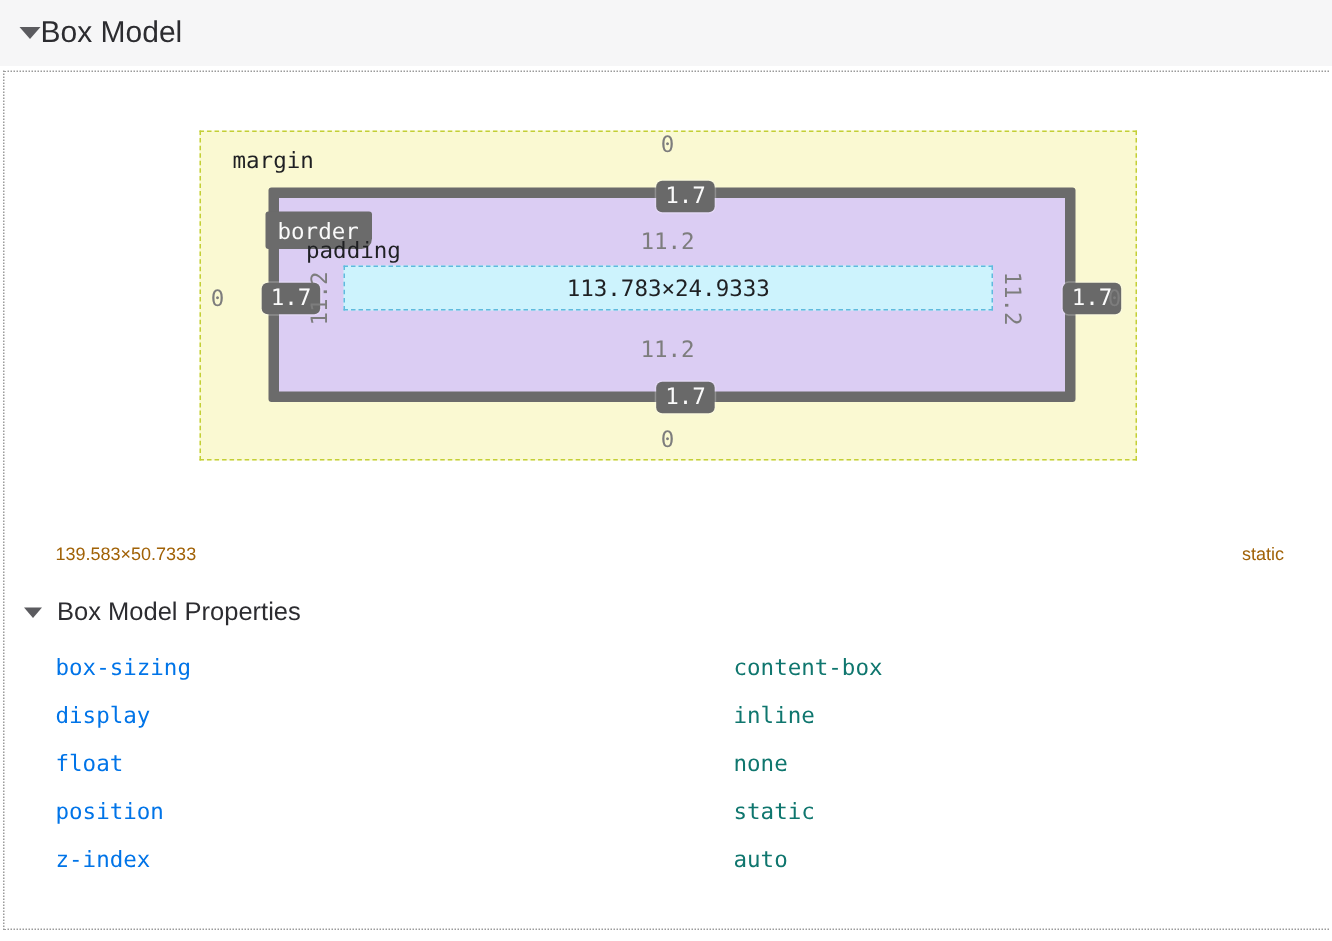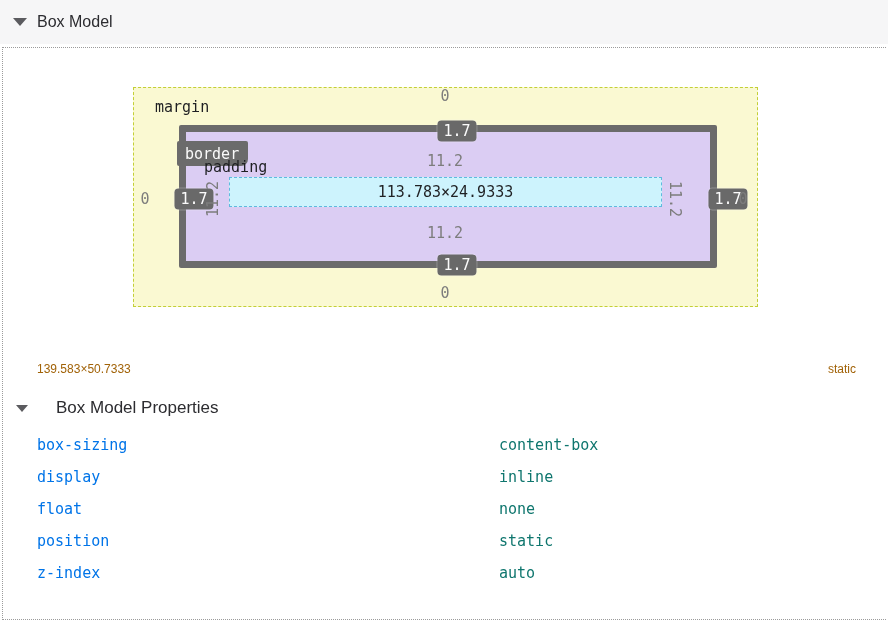--- a/index.html
+++ b/index.html
@@ -15,22 +15,21 @@
     padding-left: 13px;
   }
   .twisty {
     width: 0; height: 0;
     border-left: 7px solid transparent;
     border-right: 7px solid transparent;
     border-top: 8px solid #5b5b5f;
     display: inline-block;
   }
   .panel-header .title {
-    margin-left: 10px;
-    font-size: 16px;
+    font-size: 20px;
     color: #2c2c30;
   }
 
   
   .panel-body {
     position: relative;
     margin: 3px 0 0 2px;
     width: 884px;
     height: 573px;
     border-top: 1px dotted #9b9b9b;
@@ -112,34 +111,34 @@
   
   .bm-summary {
     position: absolute; left: 34px; right: 30px; top: 314px;
     display: flex; justify-content: space-between; align-items: center;
     font-size: 12px; color: #a16207;
   }
 
   
   .props-header {
     position: absolute; left: 13px; top: 350px;
-    display: flex; align-items: center; gap: 18px;
+    display: flex; align-items: center;
   }
   .props-header .twisty {
     border-left-width: 6px; border-right-width: 6px; border-top-width: 7px;
     border-top-color: #5b5b5f;
   }
   .props-header .title { margin-left: 10px; font-size: 17px; color: #2c2c30; }
 
   .props-list {
     position: absolute; left: 34px; top: 381px; right: 0;
     font-family: "DejaVu Sans Mono", "Liberation Mono", monospace;
     font-size: 15px;
   }
-  .prop-row { height: 32px; display: flex; align-items: center; gap: 10px; }
+  .prop-row { height: 32px; display: flex; align-items: center; }
   .prop-name  { width: 452px; color: #0074e8; }
   .prop-value { color: #0f766e; }
 </style>
 </head>
 <body>
 
 <div class="panel-header">
   <span class="twisty"></span>
   <span class="title">Box Model</span>
 </div>

